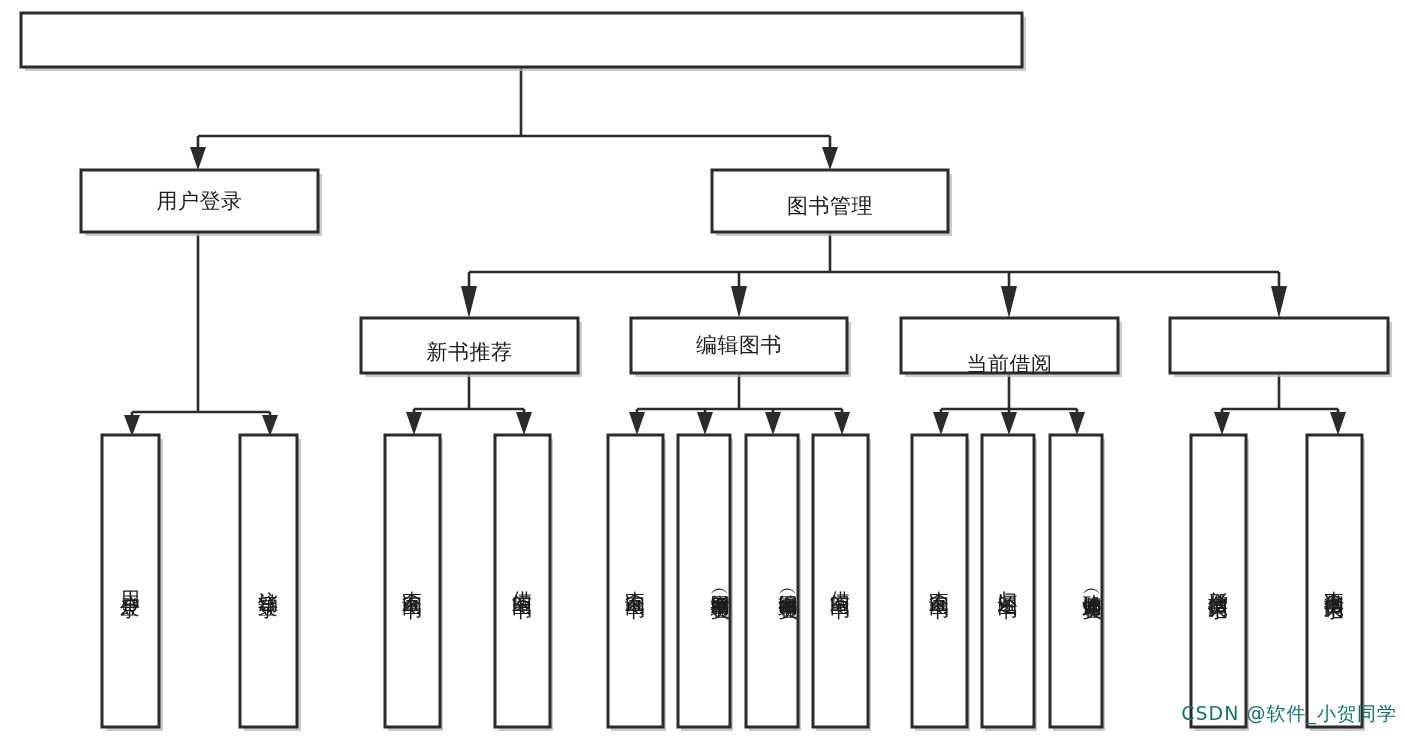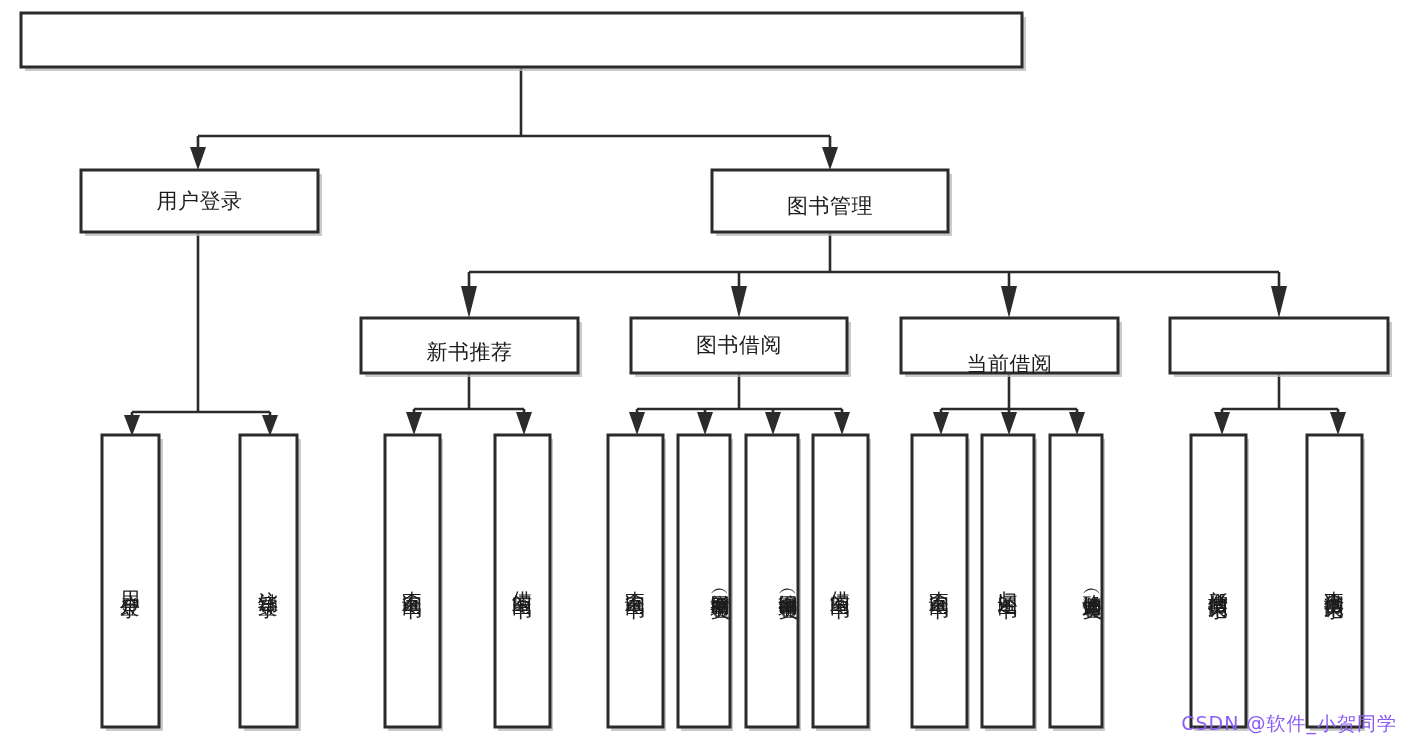--- a/index.html
+++ b/index.html
@@ -62,23 +62,23 @@
   .node-label.vertical {
     writing-mode: vertical-rl;
     text-orientation: upright;
     font-size: 20px;
     letter-spacing: 3px;
     line-height: 1;
   }
   .watermark {
     position: absolute;
     right: 8px;
-    bottom: 10px;
+    bottom: 20px;
     font-size: 19px;
-    color: #8b5cf6;
+    color: #0f766e;
     letter-spacing: 1px;
     white-space: nowrap;
   }
 </style>
 </head>
 <body>
 
 <div id="diagram-root">
 
   <svg id="flow" viewBox="0 0 1405 747">
@@ -197,21 +197,21 @@
       <rect class="node-box" x="1191" y="435" width="55" height="292"></rect>
       <rect class="node-box" x="1307" y="435" width="55" height="292"></rect>
     </g>
   </svg>
 
 
   <div class="node-label" style="left:81px; top:170px; width:237px; height:62px;">用户登录</div>
   <div class="node-label" style="left:712px; top:170px; width:236px; height:72px;">图书管理</div>
 
   <div class="node-label" style="left:361px; top:318px; width:217px; height:55px;margin-top:7px;">新书推荐</div>
-  <div class="node-label" style="left:631px; top:318px; width:216px; height:55px;">图书借阅</div>
+  <div class="node-label" style="left:631px; top:318px; width:216px; height:55px;">编辑图书</div>
   <div class="node-label" style="left:901px; top:337px; width:217px; height:55px;">当前借阅</div>
 
   <div class="node-label vertical" style="left:102px; top:435px; width:57px; height:292px;">用户登录</div>
   <div class="node-label vertical" style="left:240px; top:435px; width:57px; height:292px;">注销登录</div>
 
   <div class="node-label vertical" style="left:385px; top:435px; width:55px; height:292px;">查询图书</div>
   <div class="node-label vertical" style="left:495px; top:435px; width:55px; height:292px;">借阅图书</div>
 
   <div class="node-label vertical" style="left:608px; top:435px; width:55px; height:292px;">查询图书</div>
   <div class="node-label vertical" style="left:678px; top:437px; width:52px; height:292px; align-items:flex-start; font-size:19px; letter-spacing:1px;">新增图书（管理员）</div>

